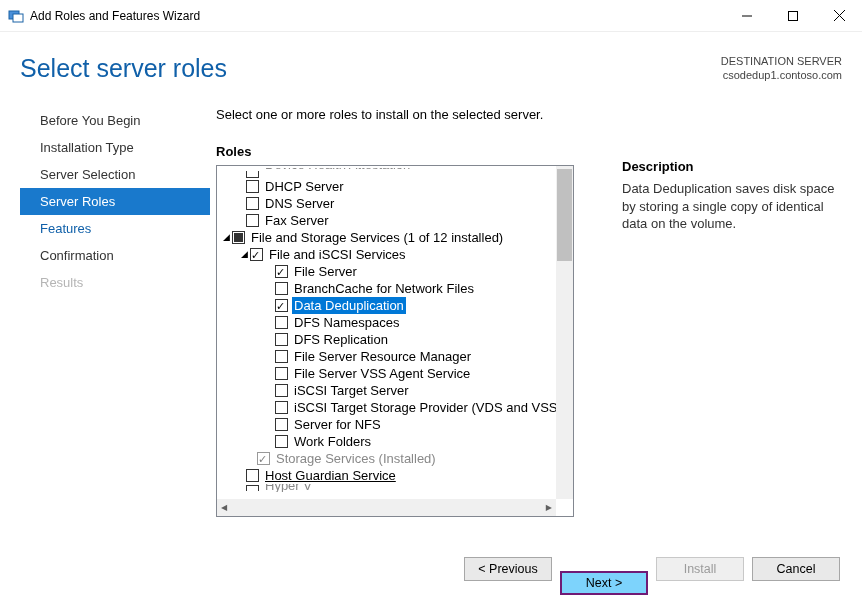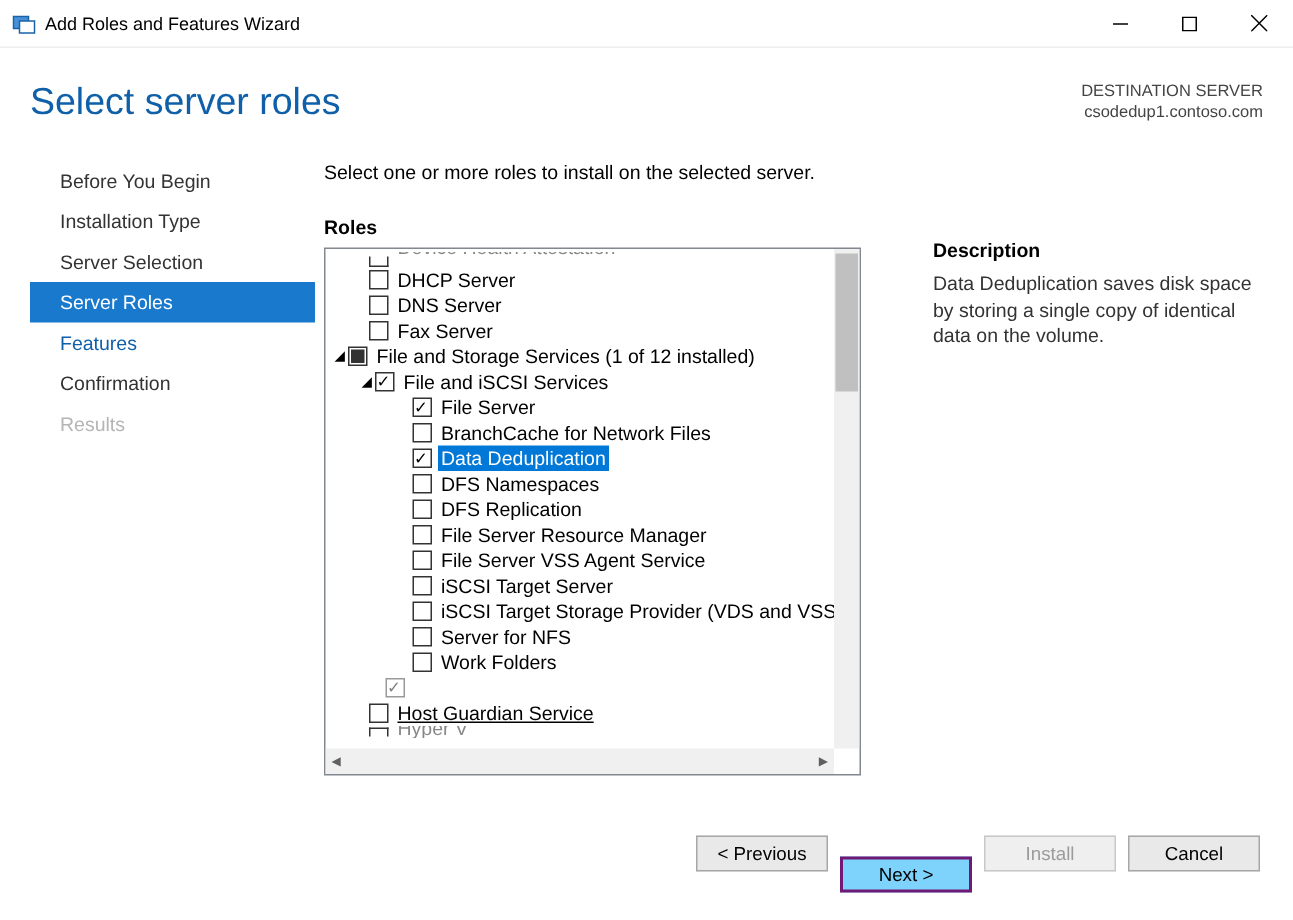--- a/index.html
+++ b/index.html
@@ -369,20 +369,21 @@
         <div class="row" style="padding-left:58px;">
           <div class="cb"></div>
           <span class="label">Server for NFS</span>
         </div>
         <div class="row" style="padding-left:58px;">
           <div class="cb"></div>
           <span class="label">Work Folders</span>
         </div>
         <div class="row" style="padding-left:40px;">
           <div class="cb checked-disabled disabled"></div>
+          <span class="label dim">Storage Services (Installed)</span>
         </div>
         <div class="row" style="padding-left:18px;text-decoration:underline;">
           <div class="expander"></div>
           <div class="cb"></div>
           <span class="label">Host Guardian Service</span>
         </div>
 
         <div class="row" style="padding-left:18px; height:8px; overflow:hidden;">
           <div class="expander"></div>
           <div class="cb" style="height:6px; border-bottom:none;"></div>

